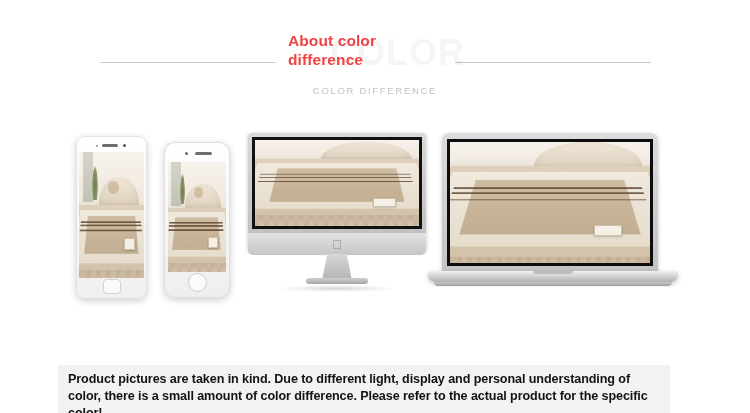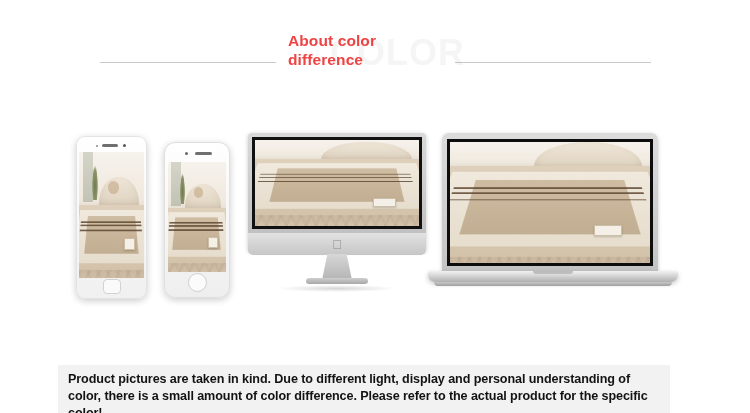--- a/index.html
+++ b/index.html
@@ -394,20 +394,21 @@
 <div class="header">
   <div class="rule left"></div>
   <div class="rule right"></div>
 
   <div class="watermark">COLOR</div>
 
   <div class="title-block">
     <h1 class="title">About color difference</h1>
   </div>
 
+  <div class="subtitle">COLOR DIFFERENCE</div>
 </div>
 
 <div class="stage">
 
   <div class="phone1">
     <div class="cam2"></div>
     <div class="speaker"></div>
     <div class="cam"></div>
     <div class="screen">
       <div class="photo">

